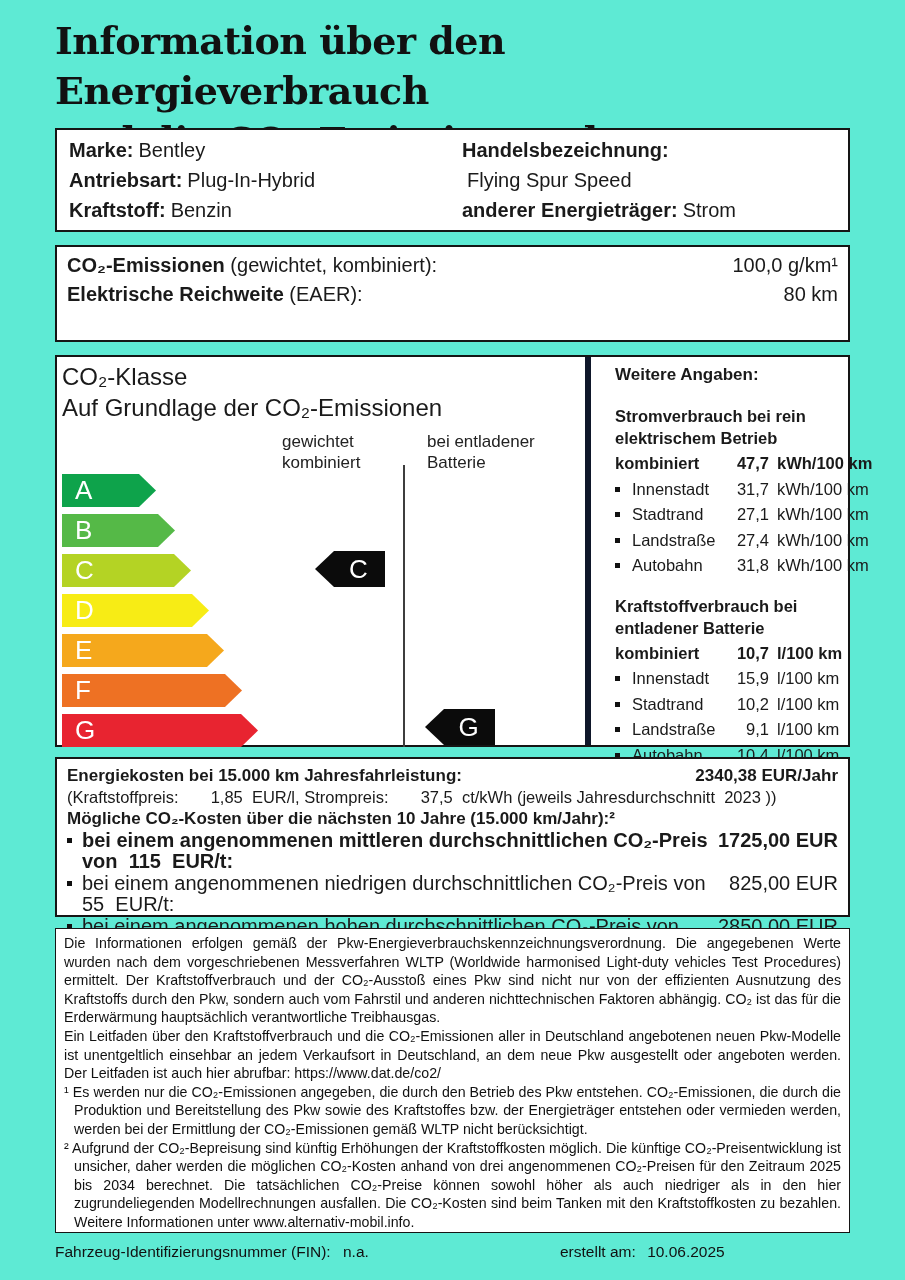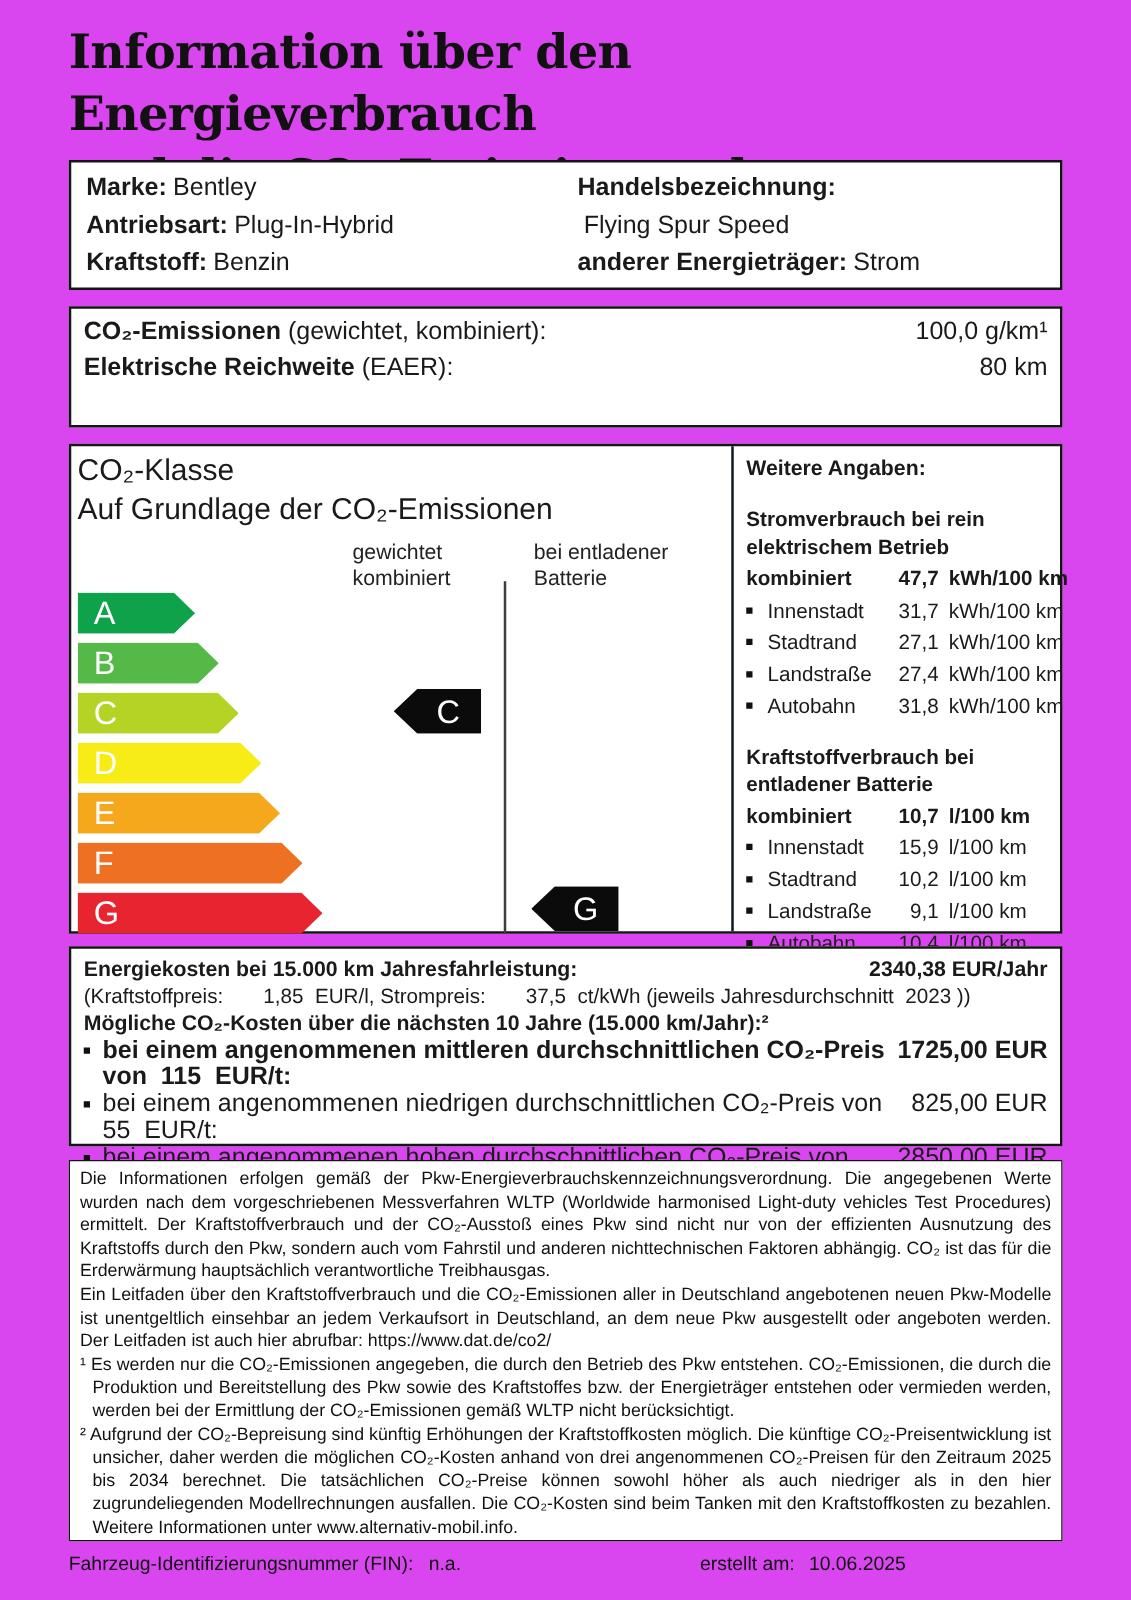--- a/index.html
+++ b/index.html
@@ -1,18 +1,18 @@
 <!DOCTYPE html>
 <html lang="de"><head>
 <meta charset="utf-8">
 <style>
   * { margin:0; padding:0; box-sizing:border-box; }
   html,body { background:#ffffff; }
   body { width:905px; height:1280px; font-family:"Liberation Sans","DejaVu Sans",sans-serif; color:#1a1a1a; }
-  .page { position:relative; width:905px; height:1280px; background:#d946ef; overflow:hidden; }
+  .page { position:relative; width:905px; height:1280px; background:#5eead4; overflow:hidden; }
 
   
   .main-title { position:absolute; top:16px; left:55px; width:800px;
     font-family:"DejaVu Serif","Liberation Serif",serif; font-weight:bold;
     font-size:38px; line-height:50px; letter-spacing:-0.5px; color:#111; }
 
   .box { position:absolute; left:55px; width:795px; border:2px solid #151515; background:#fff; }
 
   
   .vehicle-box { top:128px; height:104px; padding:5px 12px; display:grid; grid-template-columns:393px 1fr; }
@@ -42,21 +42,21 @@
   .class-bar { height:33px; margin-bottom:7px;
     clip-path:polygon(0 0, calc(100% - 17px) 0, 100% 50%, calc(100% - 17px) 100%, 0 100%); }
   .class-letter { display:block; padding-left:13px; font-size:26px; line-height:33px; color:#ffffff; }
   .marker { position:absolute; width:70px; height:36px; background:#0b0b0b;
     clip-path:polygon(0 50%, 19px 0, 100% 0, 100% 100%, 19px 100%); text-align:center; }
   .marker span { display:block; padding-left:17px; font-size:26px; line-height:36px; color:#fff; }
   .marker-c { left:253px; top:120px; }
   .marker-g { left:363px; top:278px; }
 
   
-  .co2-right { width:263px; border-left:2px solid #0f172a; padding:8px 8px 0 10px; }
+  .co2-right { width:263px; border-left:6px solid #0f172a; padding:8px 8px 0 24px; }
   .details-title { font-size:17px; font-weight:bold; margin-bottom:20px; }
   .section-heading { font-size:16.5px; font-weight:bold; line-height:22px; margin-bottom:2px; }
   .d-row { display:grid; grid-template-columns:108px 46px auto; font-size:16.5px; line-height:25.5px; }
   .d-row.bold { font-weight:bold; }
   .d-val { text-align:right; }
   .d-unit { padding-left:8px; white-space:nowrap; }
   .d-label { white-space:nowrap; }
   .bullet { display:inline-block; width:5px; height:5px; background:#111; margin-right:12px; vertical-align:3px; }
   .fuel-gap { margin-top:16px; }
 

